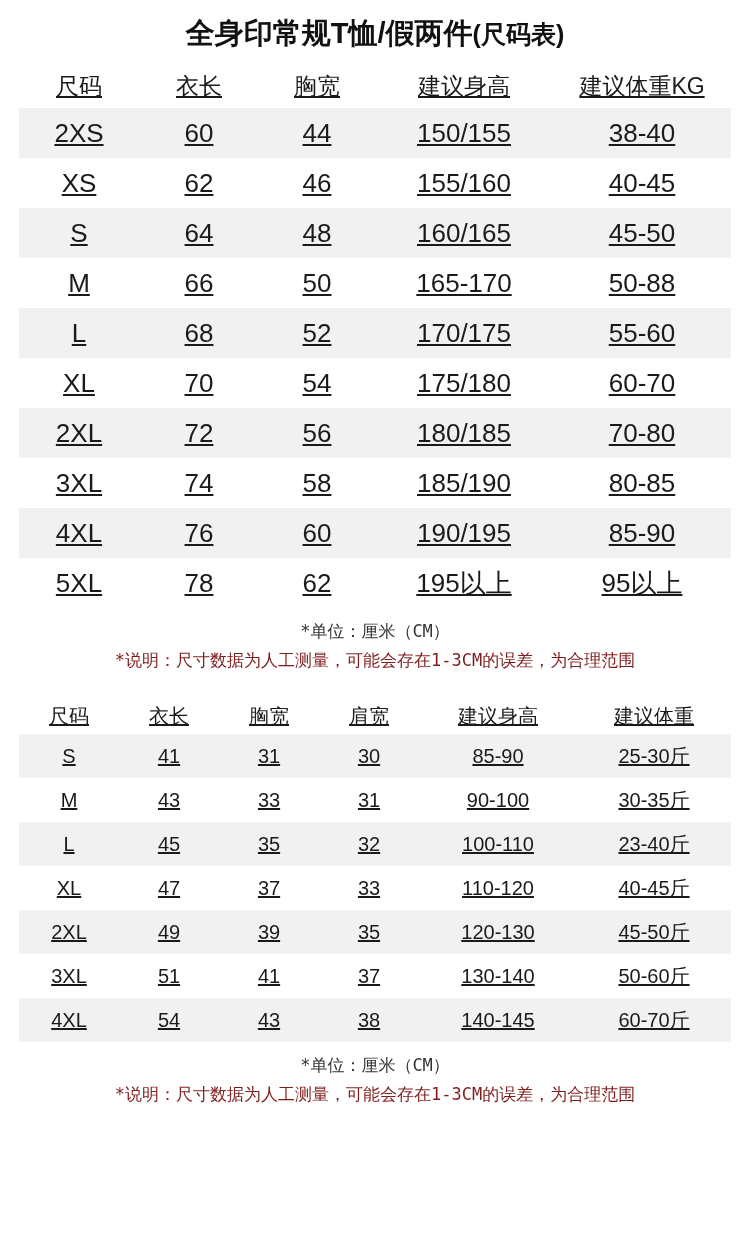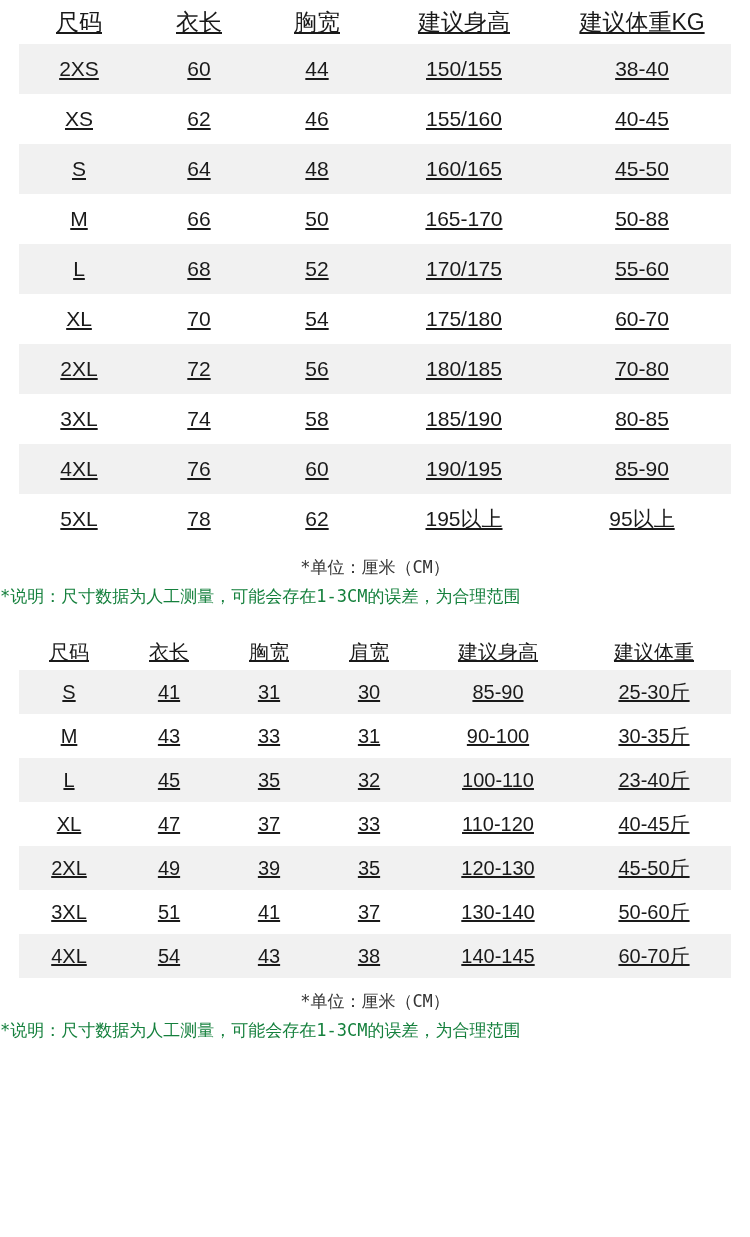--- a/index.html
+++ b/index.html
@@ -48,21 +48,21 @@
     color: #1a1a1a;
     vertical-align: middle;
   }
   
   .t-adult th {
     font-size: 23px;
     height: 44px;
     padding: 0;
   }
   .t-adult td {
-    font-size: 21px;
+    font-size: 26px;
     height: 50px;
     padding: 0;
   }
   .t-adult tbody tr:nth-child(odd) {
     background: #f1f1f1;
   }
   .t-adult tbody tr:nth-child(even) {
     background: #ffffff;
   }
   
@@ -83,34 +83,37 @@
     background: #ffffff;
   }
   .note-unit {
     text-align: center;
     font-size: 17px;
     color: #333;
     padding: 12px 0 2px 0;
     font-family: "DejaVu Sans Mono", monospace;
   }
   .note-desc {
-    text-align: left;
+    text-align: center;
     font-size: 17px;
-    color: #15803d;
+    color: #7f1d1d;
     padding: 4px 0 0 0;
     font-family: "DejaVu Sans Mono", monospace;
   }
   .spacer-lg { height: 26px; }
 </style>
 </head>
 <body>
 
 <div class="page">
 
   <div class="section">
+    <div class="section-title">
+      <span>全身印常规T恤/假两件</span><span class="paren">(尺码表)</span>
+    </div>
 
     <table class="t-adult">
       <colgroup>
         <col style="width:120px">
         <col style="width:120px">
         <col style="width:116px">
         <col style="width:178px">
         <col style="width:178px">
       </colgroup>
       <thead>

